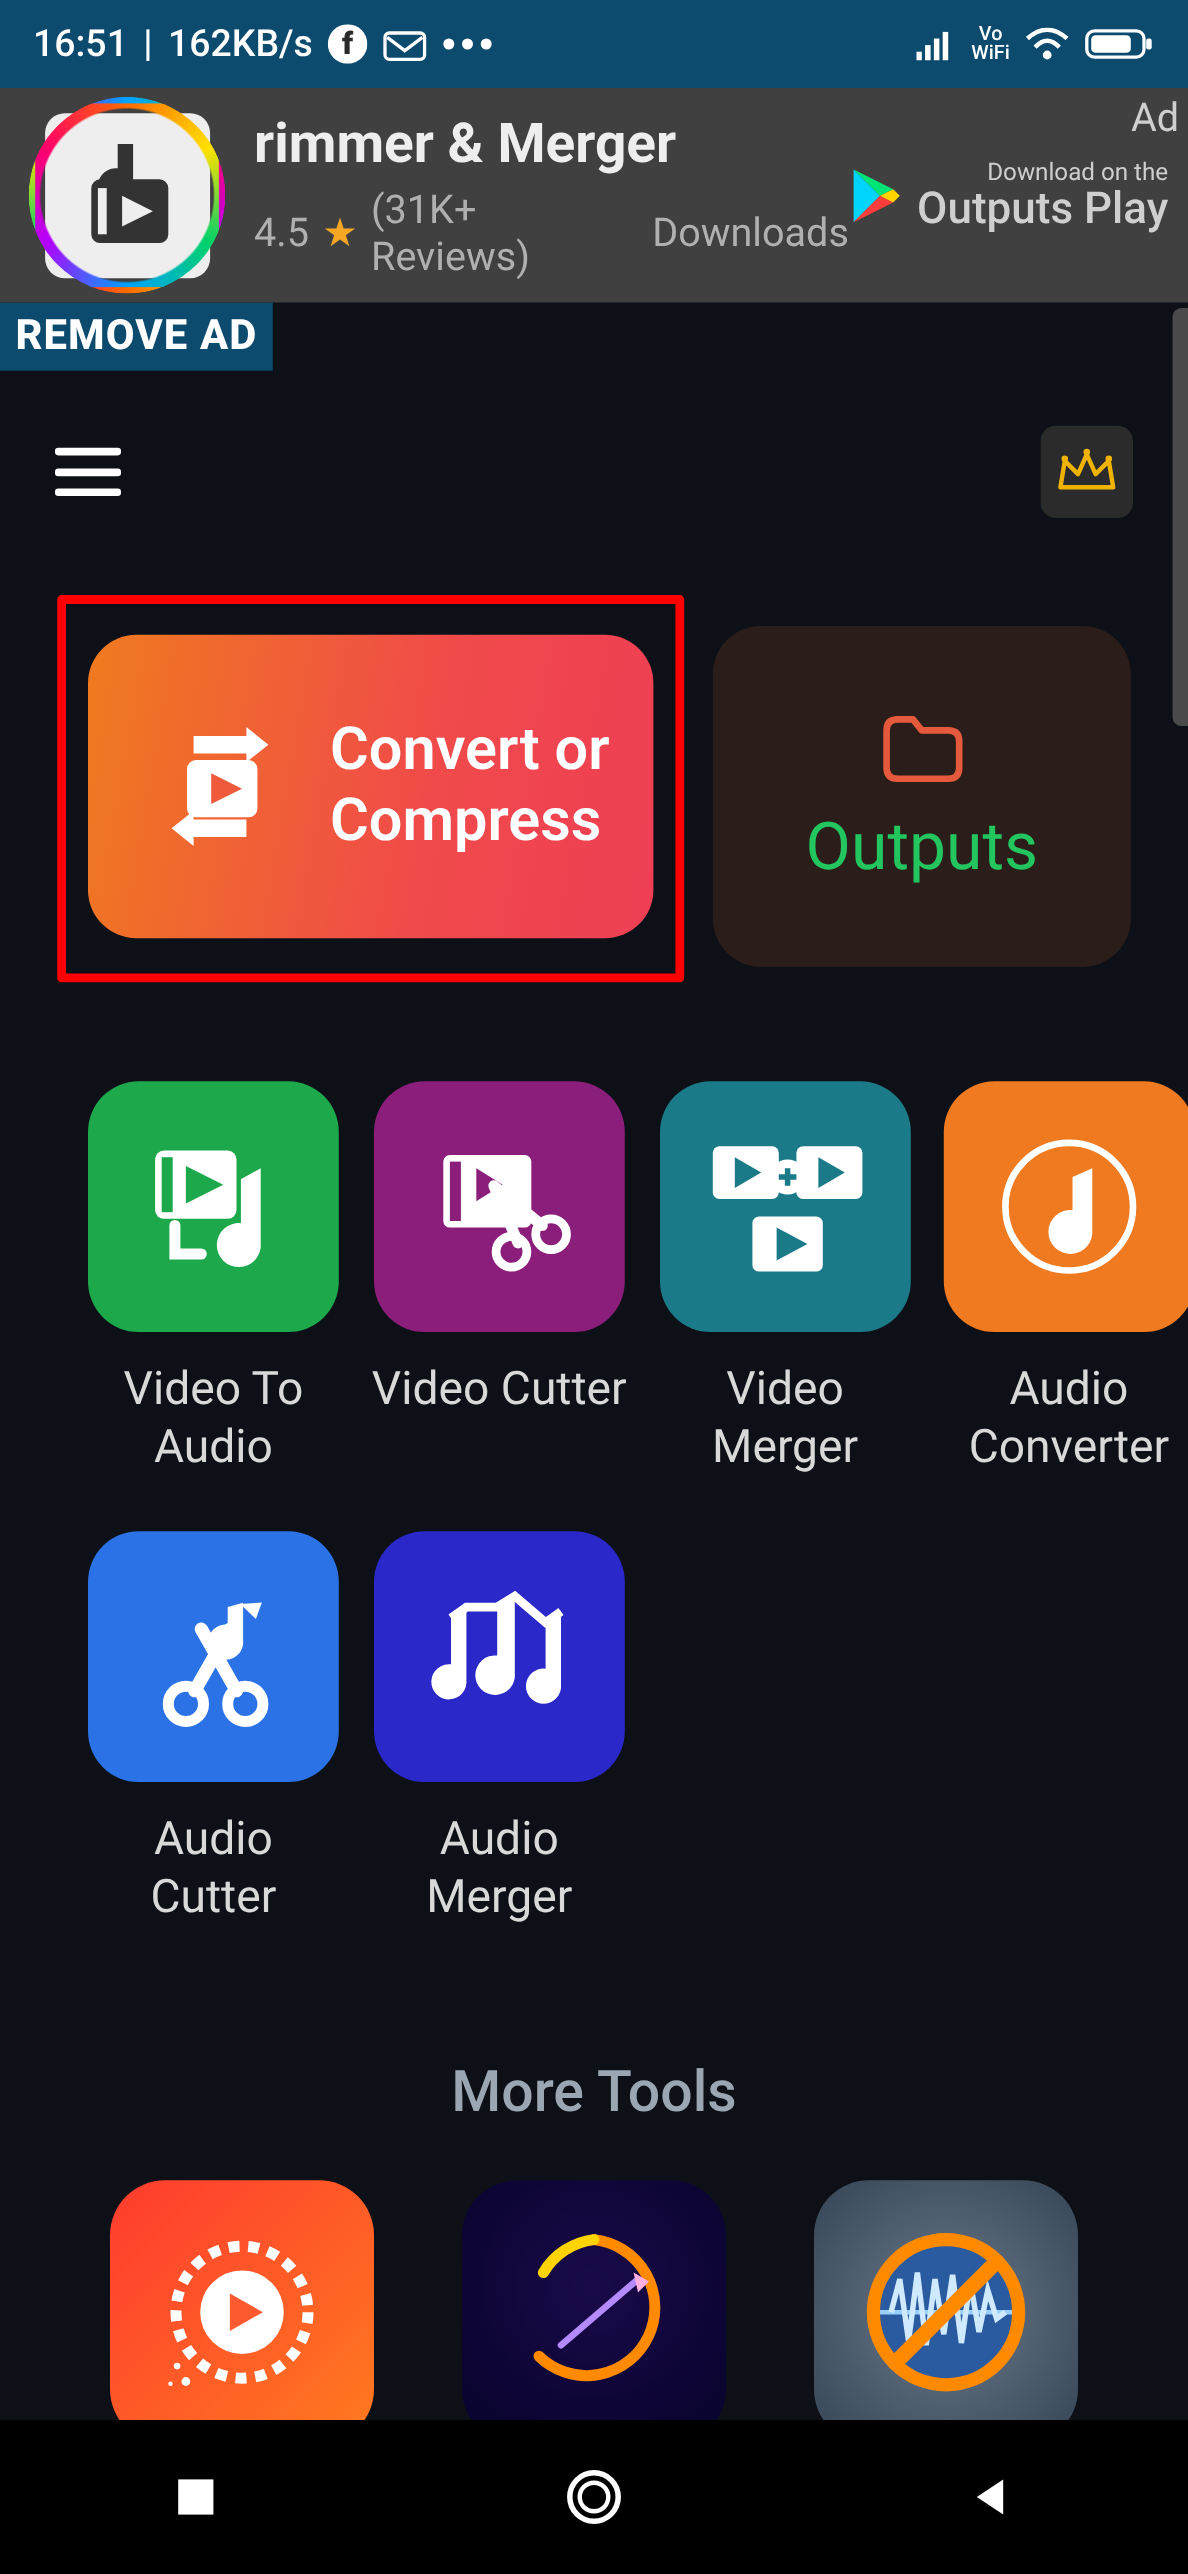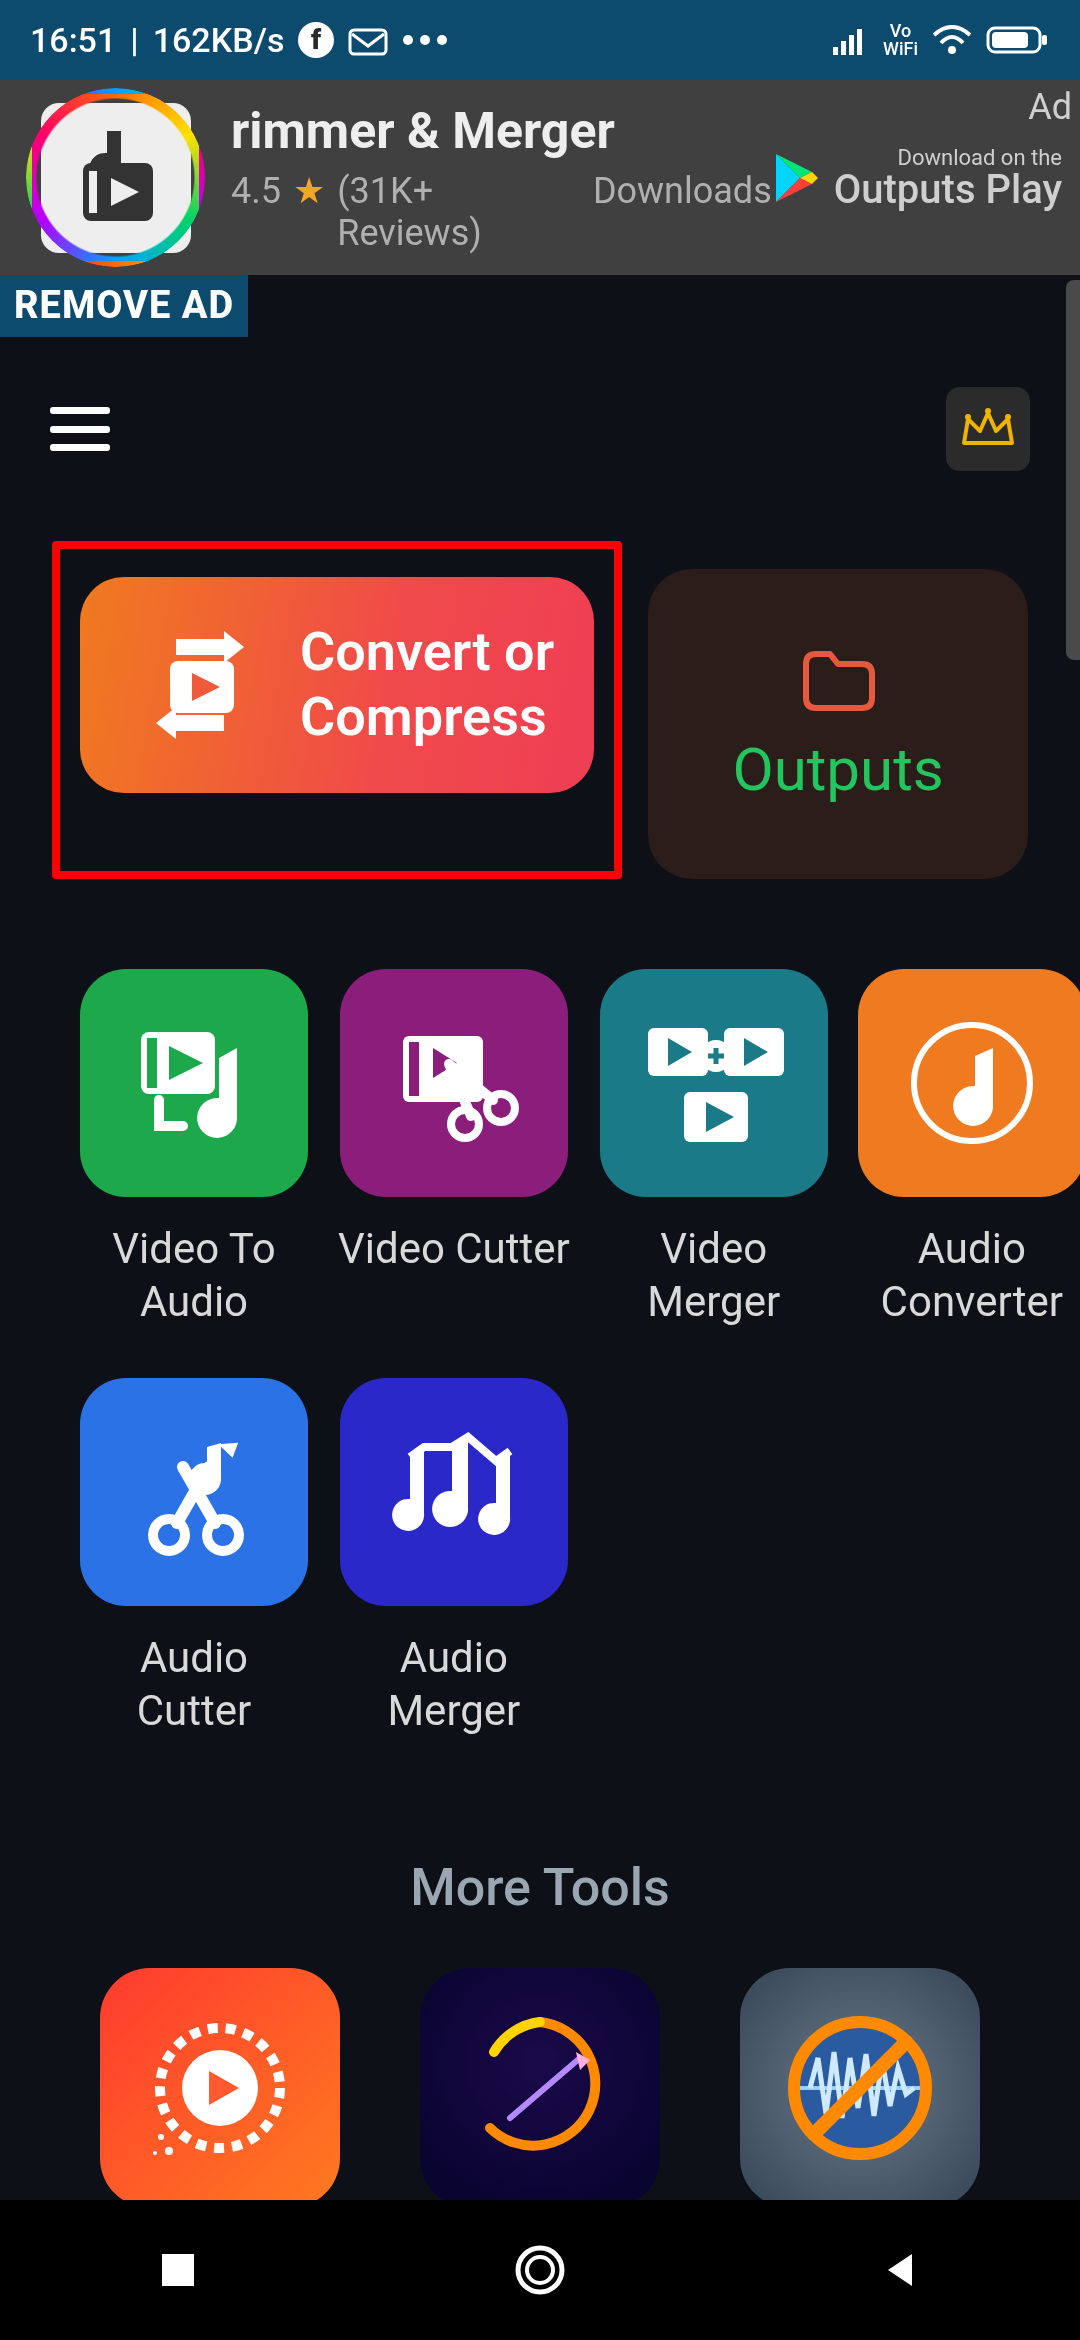--- a/index.html
+++ b/index.html
@@ -11,42 +11,42 @@
   .status-right { display: flex; align-items: center; gap: 14px; }
   .status-ico { display: inline-flex; align-items: center; justify-content: center; }
 
   
   .ad-banner { height: 195px; background: #404040; display: flex; align-items: center; position: relative; padding: 0 18px; }
   .ad-appicon { width: 195px; height: 195px; border-radius: 50%; display:flex; align-items:center; justify-content:center; position:relative; }
   .ad-appicon-ring { position:absolute; inset:8px; border-radius:50%; border:6px solid transparent; background: conic-gradient(#ff6a00, #ffe000, #00d26a, #00a2ff, #b400ff, #ff006a, #ff6a00); -webkit-mask: radial-gradient(circle, transparent 78px, #000 80px); mask: radial-gradient(circle, transparent 78px, #000 80px);}
   .ad-appicon-inner { width:150px; height:150px; background:#eee; border-radius:18px; display:flex; align-items:center; justify-content:center; }
   .ad-text { flex:1; padding-left: 18px; overflow:hidden; }
   .ad-title { font-size: 50px; font-weight: 700; color:#eee; white-space: nowrap; }
-  .ad-sub { display:flex; align-items:flex-start; gap:12px; font-size:36px; color:#b0b0b0; margin-top:10px; }
+  .ad-sub { display:flex; align-items:center; gap:12px; font-size:36px; color:#b0b0b0; margin-top:10px; }
   .ad-rating { color:#b0b0b0; }
   .ad-star { color:#f5a623; font-size:36px; }
   .ad-play { display:flex; align-items:center; gap:14px; }
   .ad-play-txt { text-align:right; color:#cfcfcf; }
   .ad-play-txt .small{ font-size:22px; display:block; }
   .ad-play-txt .big{ font-size:40px; font-weight:500; display:block; line-height:1; }
   .ad-badge { position:absolute; top:6px; right:8px; font-size:36px; color:#cfcfcf; }
 
   
   .remove-ad { display:inline-block; background:#0c4a6e; color:#fff; font-size:38px; font-weight:800; padding: 8px 14px 10px 14px; letter-spacing:1px; }
 
   
   .app-bar { display:flex; align-items:center; justify-content:space-between; padding: 50px 50px 30px 50px; }
   .hamburger { width:60px; height:44px; display:flex; flex-direction:column; justify-content:space-between; }
   .hamburger span { height:7px; background:#fff; border-radius:3px; }
   .crown-btn { width:84px; height:84px; background:#2b2b2b; border-radius:14px; display:flex; align-items:center; justify-content:center; }
 
   
   .hero-row { display:flex; gap:26px; padding: 40px 52px 0 52px; align-items:stretch; }
   .highlight-box { border: 8px solid #ff0000; padding: 28px 20px 32px 20px; border-radius:4px; }
-  .convert-btn { flex: 0 0 620px; height:216px; border-radius:44px; background: linear-gradient(100deg, #f07a1f 0%, #f04a4a 60%, #ef3e55 100%); display:flex; align-items:center; gap:40px; padding: 0 40px 0 60px; }
+  .convert-btn { flex: 0 0 620px; height:276px; border-radius:44px; background: linear-gradient(100deg, #f07a1f 0%, #f04a4a 60%, #ef3e55 100%); display:flex; align-items:center; gap:40px; padding: 0 40px 0 60px; }
   .convert-btn .label { font-size:54px; font-weight:600; line-height:1.2; }
   .outputs-btn { flex:1; border-radius:44px; background:#2b1d19; display:flex; flex-direction:column; align-items:center; justify-content:center; gap:20px; }
   .outputs-btn .label { font-size:60px; color:#22c55e; font-weight:400; }
 
   
   .tool-grid { display:grid; grid-template-columns: repeat(4, 1fr); gap: 50px 30px; padding: 90px 80px 0 80px; }
   .tool { display:flex; flex-direction:column; align-items:center; gap:26px; }
   .tool-icon { width:228px; height:228px; border-radius:46px; display:flex; align-items:center; justify-content:center; }
   .tool-label { font-size:42px; color:#d9d9d9; text-align:center; line-height:1.25; }
 

